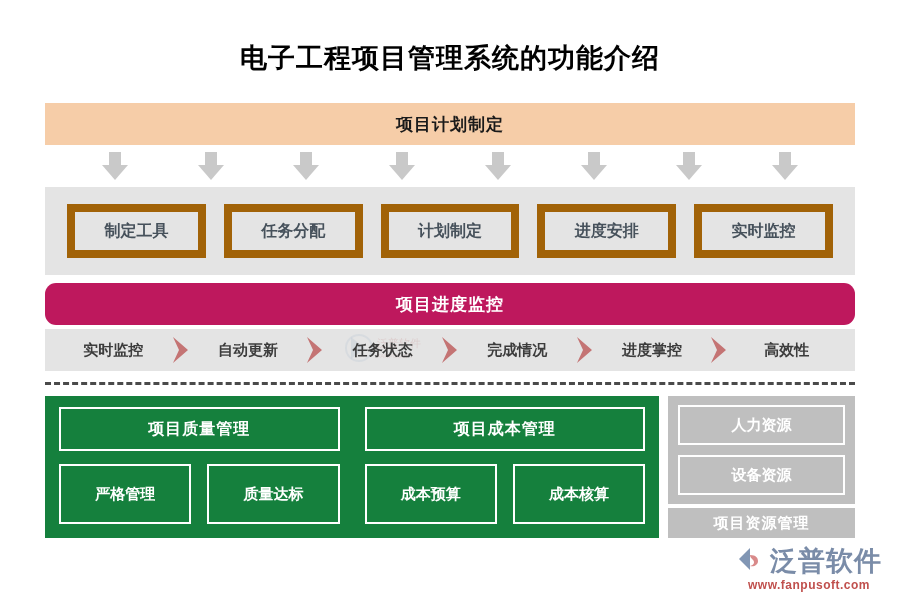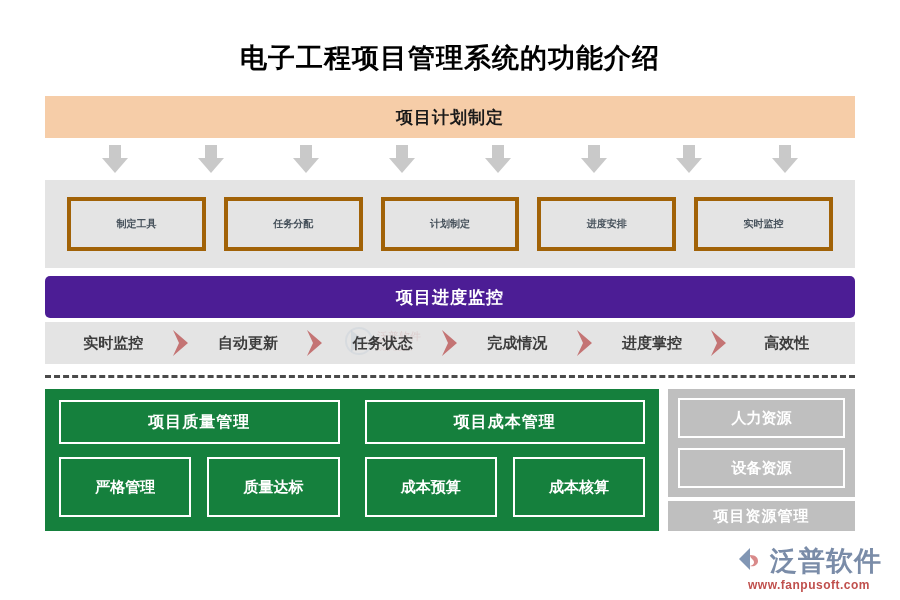--- a/index.html
+++ b/index.html
@@ -23,21 +23,21 @@
     color: #000000;
     letter-spacing: 1px;
     padding-top: 45px;
     line-height: 1;
   }
 
   
   .stage {
     position: absolute;
     left: 45px;
-    top: 96px;
+    top: 103px;
     width: 810px;
     height: 425px;
   }
 
   
   .plan-header {
     height: 42px;
     background: #F6CDA8;
     color: #1a1a1a;
     font-size: 17px;
@@ -91,38 +91,38 @@
     align-items: center;
     justify-content: space-between;
     padding: 0 22px;
     box-sizing: border-box;
   }
   .plan-box {
     flex: 1;
     margin: 0 9px;
     height: 54px;
     background: #E4E4E4;
-    border: 4px solid #a16207;
-    display: flex;
-    align-items: center;
-    justify-content: center;
-    font-size: 10px;
+    border: 8px solid #a16207;
+    display: flex;
+    align-items: center;
+    justify-content: center;
+    font-size: 16px;
     font-weight: bold;
     color: #46515B;
     box-sizing: border-box;
   }
   .plan-box:first-child { margin-left: 0; }
   .plan-box:last-child  { margin-right: 0; }
 
   
   .monitor-header {
     margin-top: 8px;
     height: 42px;
-    background: #4c1d95;
-    border-radius: 5px;
+    background: #be185d;
+    border-radius: 11px;
     color: #ffffff;
     font-size: 17px;
     font-weight: bold;
     display: flex;
     align-items: center;
     justify-content: center;
     letter-spacing: 1px;
   }
 
   .chevron-row {

